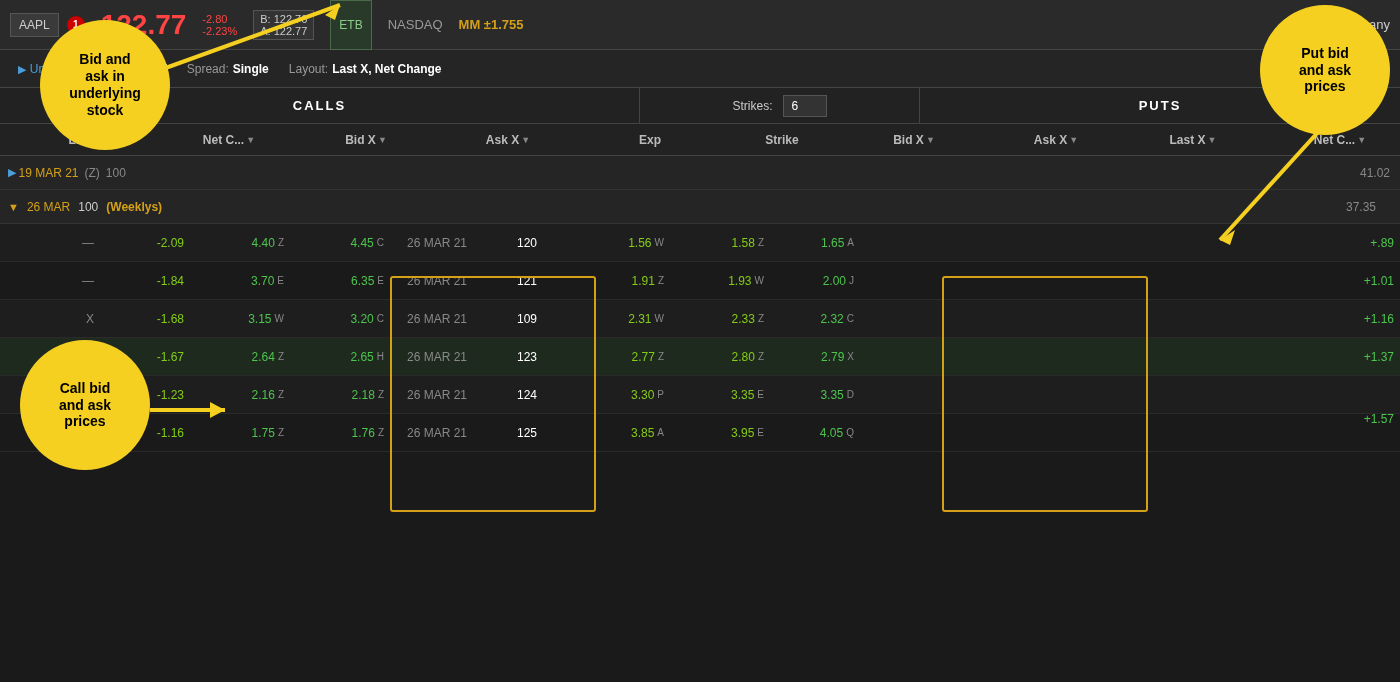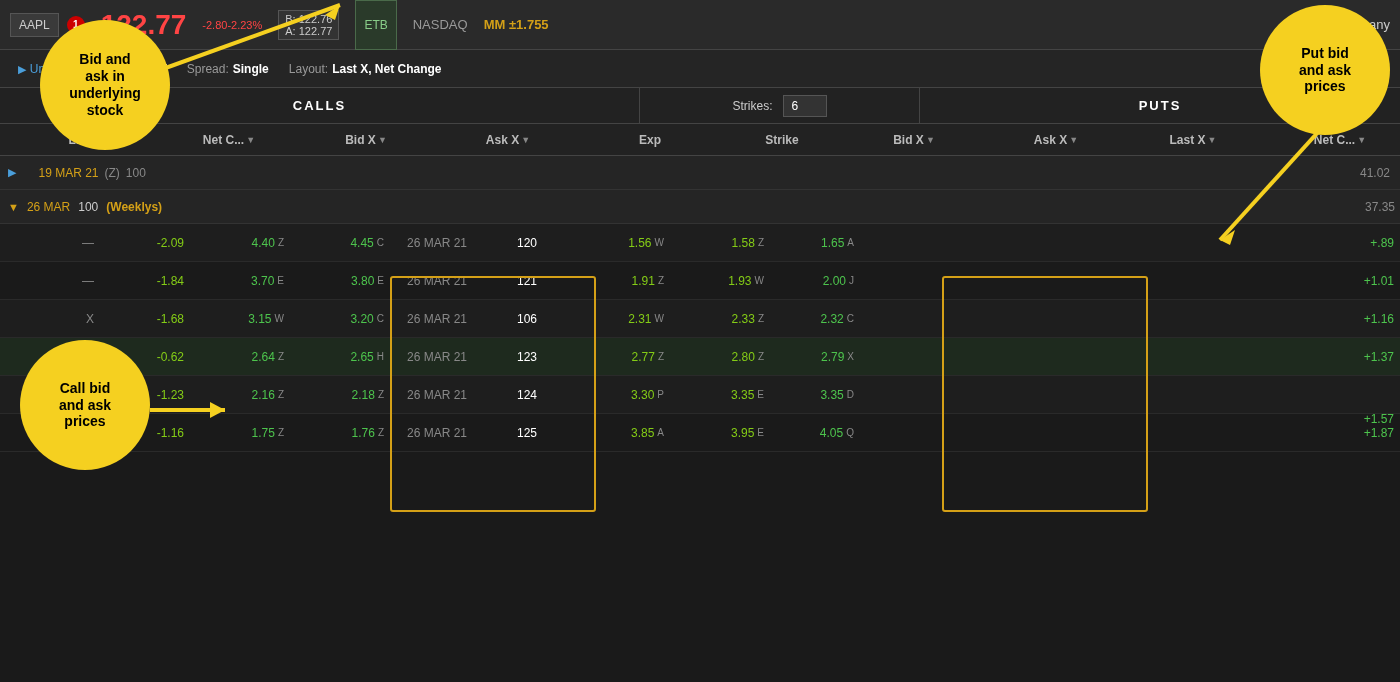--- a/index.html
+++ b/index.html
@@ -48,21 +48,21 @@
       font-size: 10px;
       font-weight: bold;
     }
     .price-main {
       font-size: 28px;
       color: #ff4444;
       font-weight: bold;
     }
     .price-change {
       display: flex;
-      flex-direction: row;
+      flex-direction: column;
       font-size: 11px;
       color: #ff4444;
     }
     .bid-ask-top {
       display: flex;
       flex-direction: column;
       font-size: 11px;
       color: #ccc;
       border: 1px solid #555;
       padding: 2px 6px;
@@ -235,21 +235,21 @@
       align-items: center;
       background: #252525;
       border-bottom: 1px solid #333;
       padding-left: 8px;
       gap: 8px;
     }
     .group-arrow { color: #d4a017; font-size: 11px; }
     .group-date { color: #d4a017; font-size: 12px; }
     .group-extra { color: #ccc; font-size: 12px; }
     .group-weekly { color: #d4a017; font-size: 12px; font-weight: bold; }
-    .group-right { margin-left: auto; padding-right: 5px; color: #888; font-size: 12px; }
+    .group-right { margin-left: auto; padding-right: 24px; color: #888; font-size: 12px; }
 
     .prev-group-row {
       display: flex;
       height: 34px;
       align-items: center;
       background: #252525;
       border-bottom: 1px solid #333;
       padding-left: 8px;
     }
     .prev-group-right { margin-left: auto; padding-right: 10px; color: #888; font-size: 12px; }
@@ -379,21 +379,21 @@
         <span class="sort-arrow">▼</span>
     </div>
     <div class="col-h" style="flex:1;">
       <span>Net C...</span>
         <span class="sort-arrow">▼</span>
     </div>
   </div>
 
   <div class="prev-group-row">
     <span style="color:#4a9eda; font-size:11px;">▶</span>
-    <span style="color:#d4a017; font-size:12px; margin-left:22px;">19 MAR 21</span>
+    <span style="color:#d4a017; font-size:12px; margin-left:2px;">19 MAR 21</span>
     <span style="color:#888; margin-left:6px; font-size:12px;">(Z)</span>
     <span style="color:#888; margin-left:6px; font-size:12px;">100</span>
     <div class="prev-group-right">41.02</div>
   </div>
 
   <div class="group-row">
     <span class="group-arrow">▼</span>
     <span class="group-date">26 MAR</span>
     <span class="group-extra">100</span>
     <span class="group-weekly">(Weeklys)</span>
@@ -445,21 +445,21 @@
 
       </div>
       <div class="cell w-net-c">
         <span class="red">-1.84</span>
       </div>
       <div class="cell w-bid-x">
         <span class="green">3.70</span>
         <span class="exchange">E</span>
       </div>
       <div class="cell w-ask-x">
-        <span class="green">3.80</span>
+        <span class="green">6.35</span>
         <span class="exchange">E</span>
       </div>
       <div class="cell center w-exp">
         <span class="gray">26 MAR 21</span>
       </div>
       <div class="cell center w-strike">
         <span class="white">121</span>
       </div>
       <div class="cell w-put-bid">
         <span class="red">1.91</span>
@@ -490,21 +490,21 @@
         <span class="exchange">W</span>
       </div>
       <div class="cell w-ask-x">
         <span class="green">3.20</span>
         <span class="exchange">C</span>
       </div>
       <div class="cell center w-exp">
         <span class="gray">26 MAR 21</span>
       </div>
       <div class="cell center w-strike">
-        <span class="white">106</span>
+        <span class="white">109</span>
       </div>
       <div class="cell w-put-bid">
         <span class="red">2.31</span>
         <span class="exchange">W</span>
       </div>
       <div class="cell w-put-ask">
         <span class="red">2.33</span>
         <span class="exchange">Z</span>
       </div>
       <div class="cell w-put-last">
@@ -514,21 +514,21 @@
       <div class="cell" style="flex:1;">
         <span class="green">+1.16</span>
       </div>
     </div>
       <div class="option-row highlighted">
       <div class="cell w-last-x">
         <span class="green">2.64</span>
         <span class="exchange">Z</span>
       </div>
       <div class="cell w-net-c">
-        <span class="red">-0.62</span>
+        <span class="red">-1.67</span>
       </div>
       <div class="cell w-bid-x">
         <span class="green">2.64</span>
         <span class="exchange">Z</span>
       </div>
       <div class="cell w-ask-x">
         <span class="green">2.65</span>
         <span class="exchange">H</span>
       </div>
       <div class="cell center w-exp">
@@ -617,23 +617,20 @@
         <span class="red">3.85</span>
         <span class="exchange">A</span>
       </div>
       <div class="cell w-put-ask">
         <span class="red">3.95</span>
         <span class="exchange">E</span>
       </div>
       <div class="cell w-put-last">
         <span class="green">4.05</span>
         <span class="exchange">Q</span>
-      </div>
-      <div class="cell" style="flex:1;">
-        <span class="green">+1.87</span>
       </div>
     </div>
     </div>
 
 </div>
 
 <div class="callout-wrapper" style="position:absolute; top:0; left:60px;">
   <div class="callout" style="width:130px;height:130px;top:20px;left:-20px;position:absolute;z-index:100;align-items:center;">
     <span style="white-space:pre-line; font-size:14px; font-weight:bold;">Bid and
 ask in

